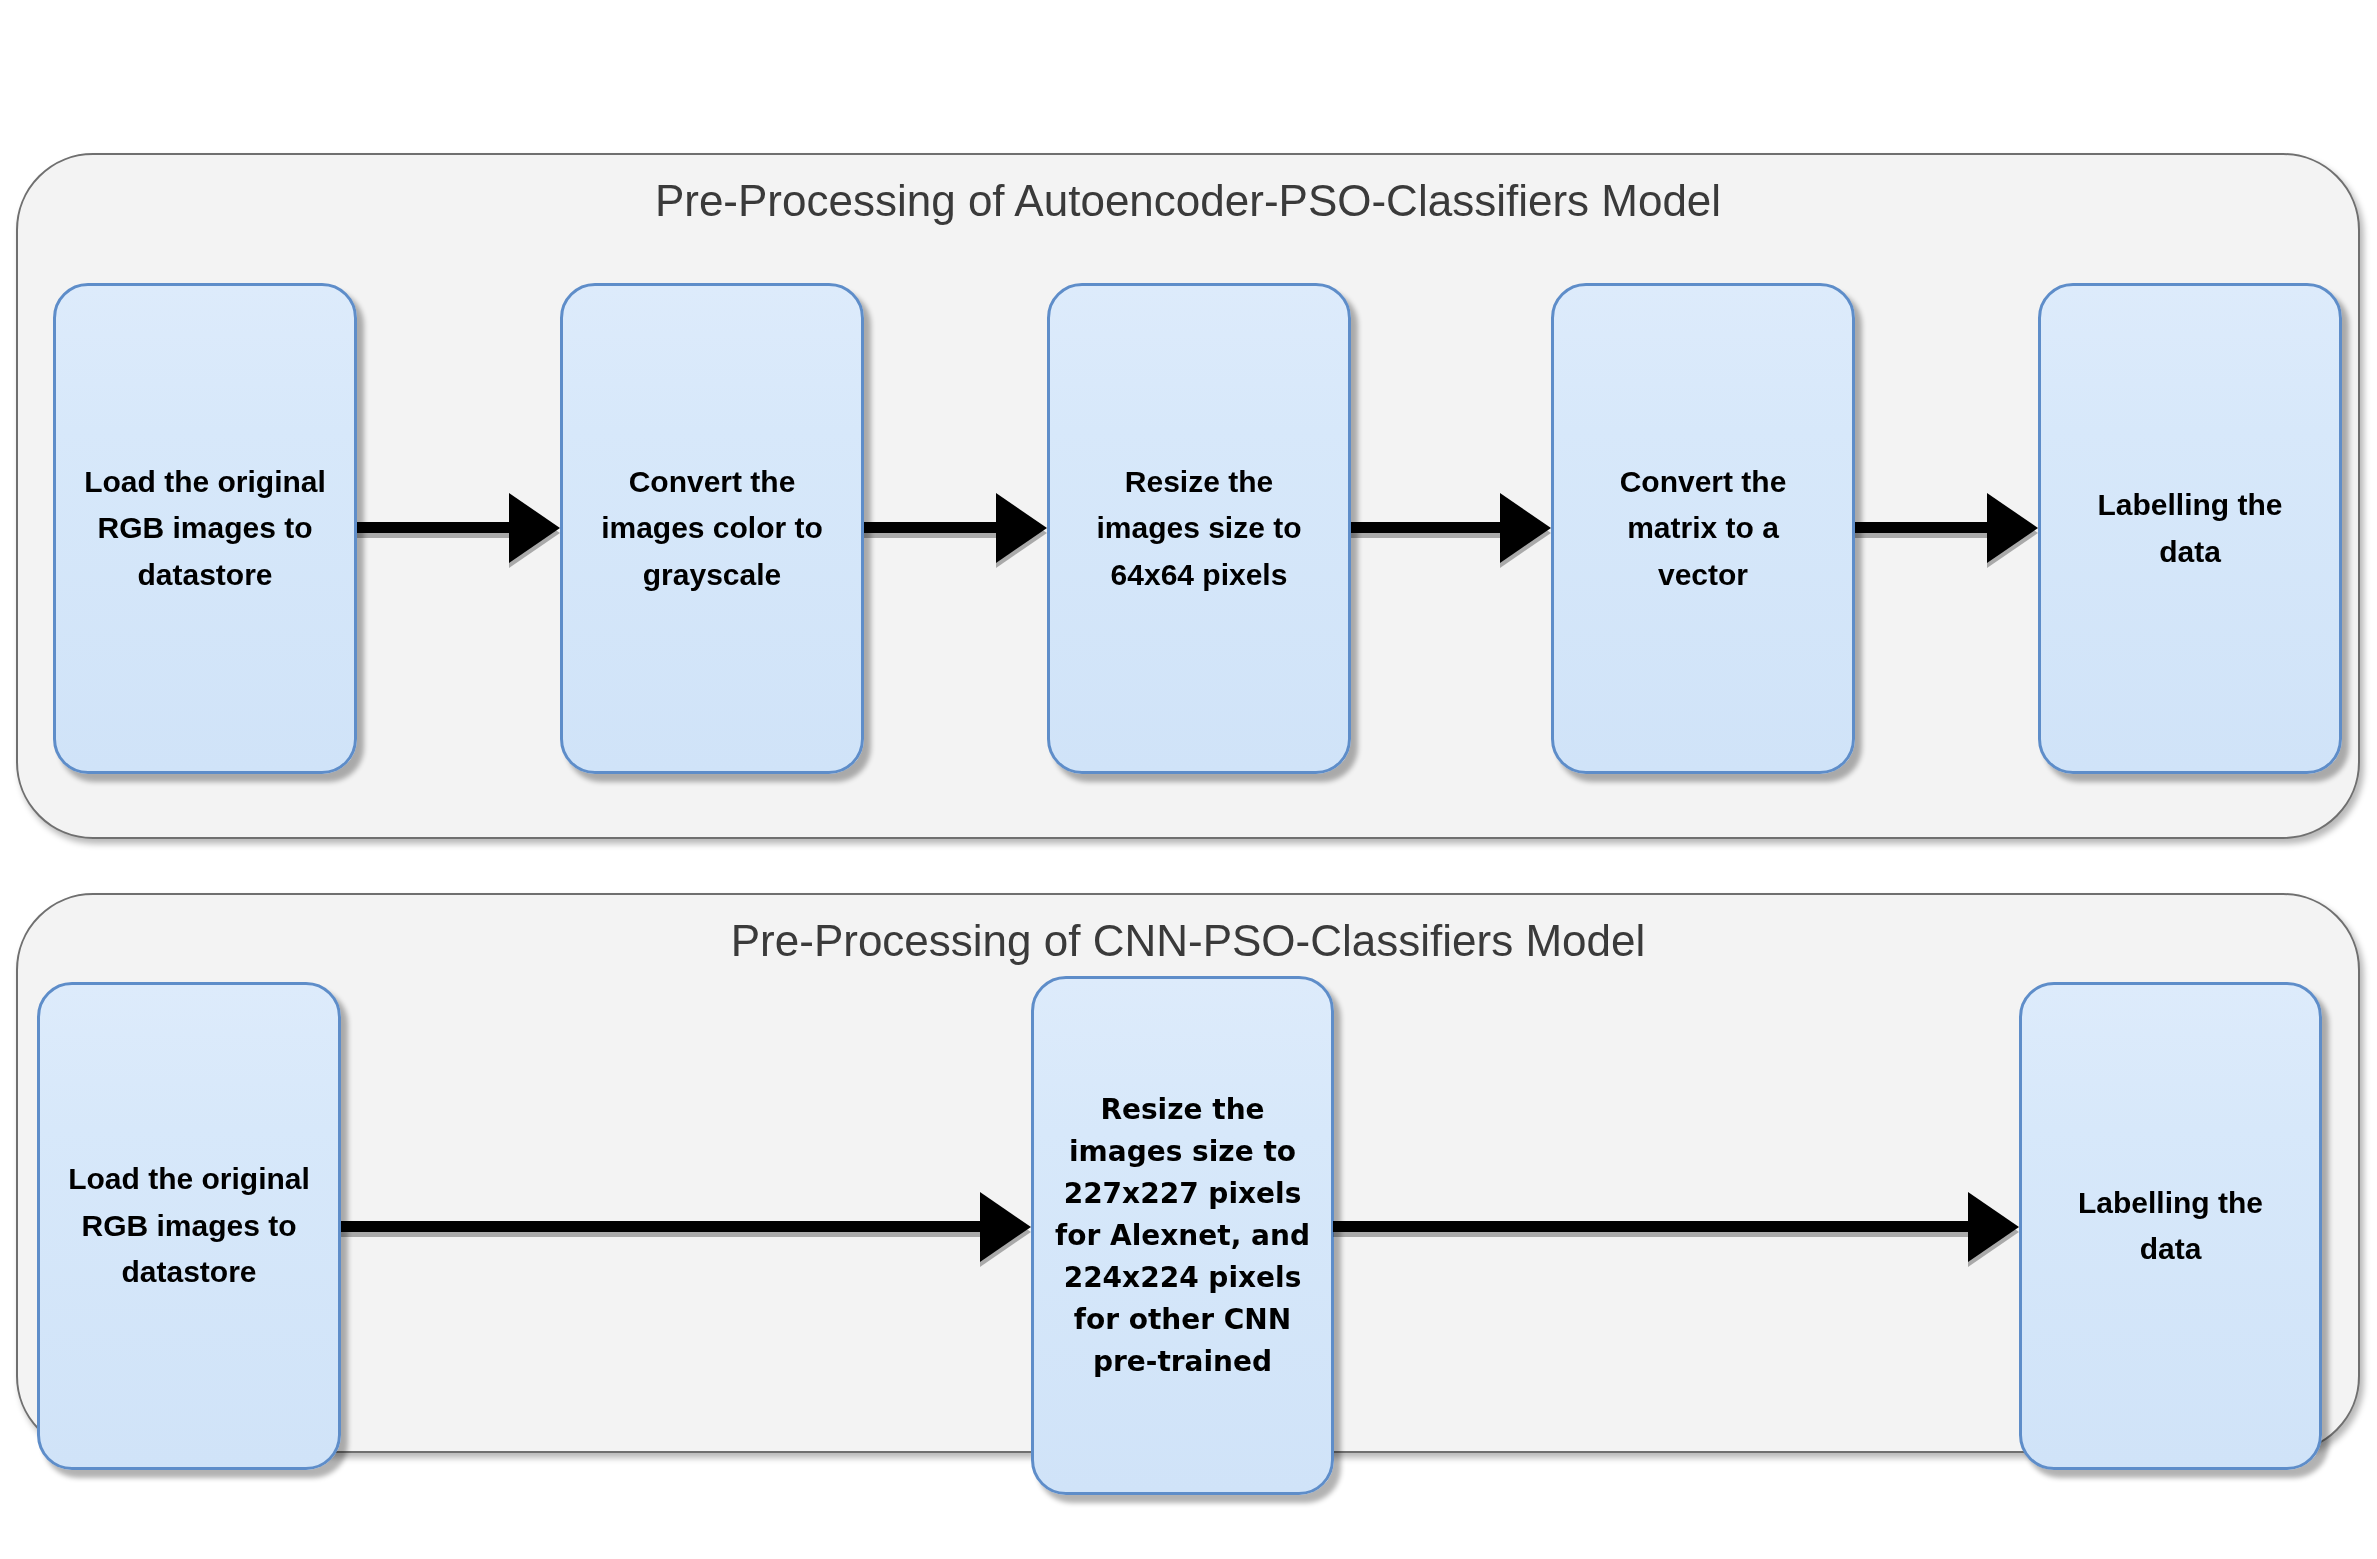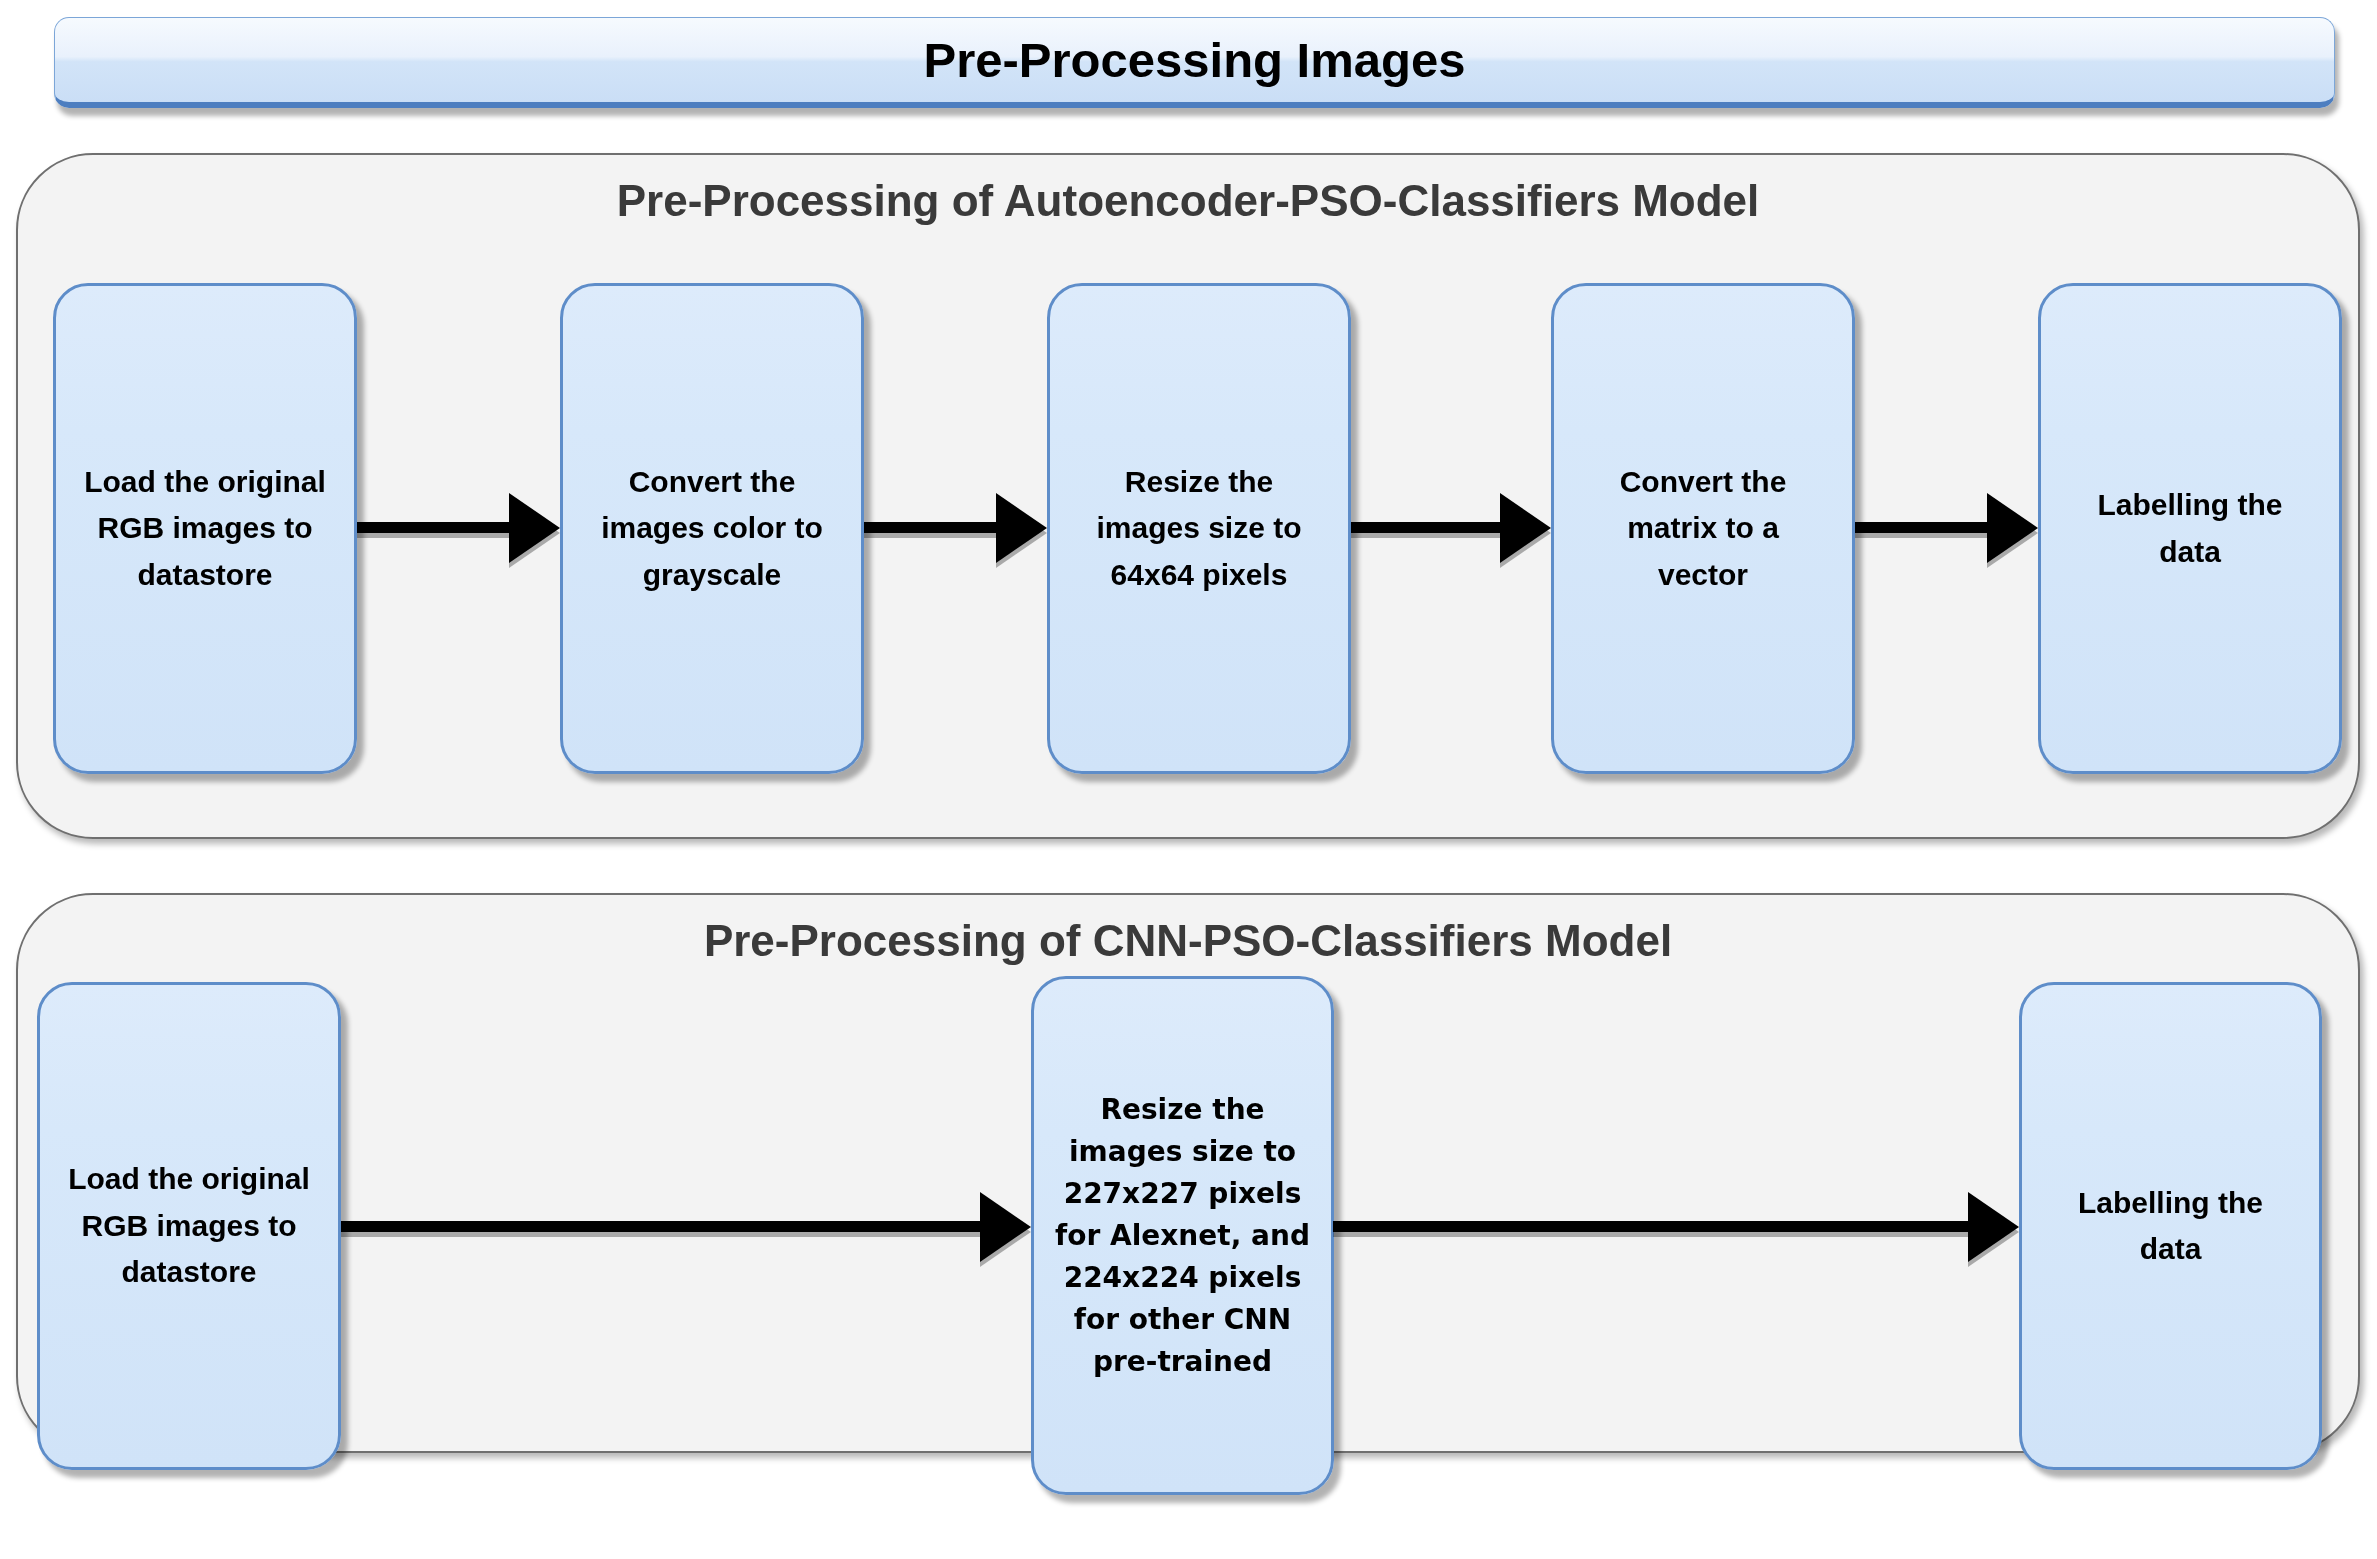--- a/index.html
+++ b/index.html
@@ -25,21 +25,21 @@
   
   .panel{
     position:absolute;left:16px;width:2344px;box-sizing:border-box;
     background:var(--panel-fill,#f3f3f3);
     border:2.5px solid var(--panel-border,#6f6f6f);
     border-radius:77px;
     box-shadow:3.1px 5px 6.2px rgba(0,0,0,0.28);
   }
   .panel h2{
     margin:21px 0 0 0;text-align:center;
-    font-size:44px;font-weight:700;color:var(--header-text-color,#3a3a3a);
+    font-size:44px;font-weight:400;color:var(--header-text-color,#3a3a3a);
   }
   #panel-autoencoder{top:153px;height:686px;}
   #panel-cnn{top:893px;height:560px;}
 
   
   .box{
     position:absolute;box-sizing:border-box;
     background:linear-gradient(180deg,#ddebfb 0%,var(--box-fill,#d7e8fa) 30%,#d0e3f8 100%);
     border:3.1px solid var(--box-border,#5e8dc9);
     border-radius:35px;
@@ -66,23 +66,20 @@
     border-top:35px solid transparent;
     border-bottom:35px solid transparent;
     border-left:51px solid var(--arrow-color,#000);
   }
 </style>
 </head>
 <body>
 
 <div class="stage">
 
-  <div class="title-bar">
-    <span>Pre-Processing Images</span>
-  </div>
 
   <section class="panel" id="panel-autoencoder">
     <h2>Pre-Processing of Autoencoder-PSO-Classifiers Model</h2>
   </section>
 
   <div class="box" style="left:53px;top:283px;width:304px;height:491px;">
     <span>Load the original
 RGB images to
 datastore</span>
   </div>

